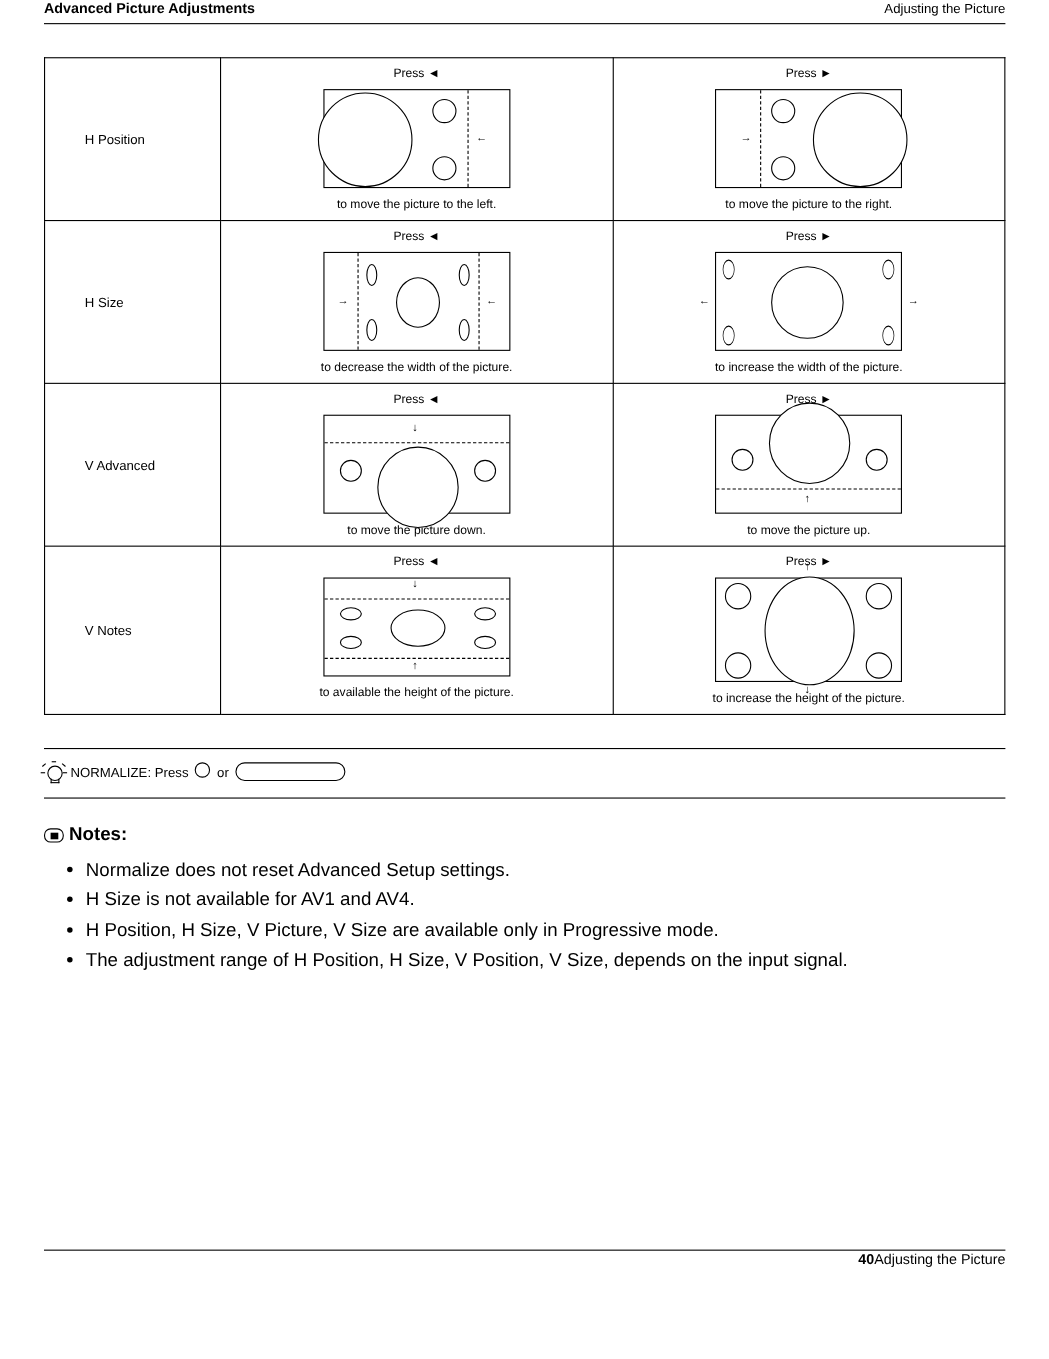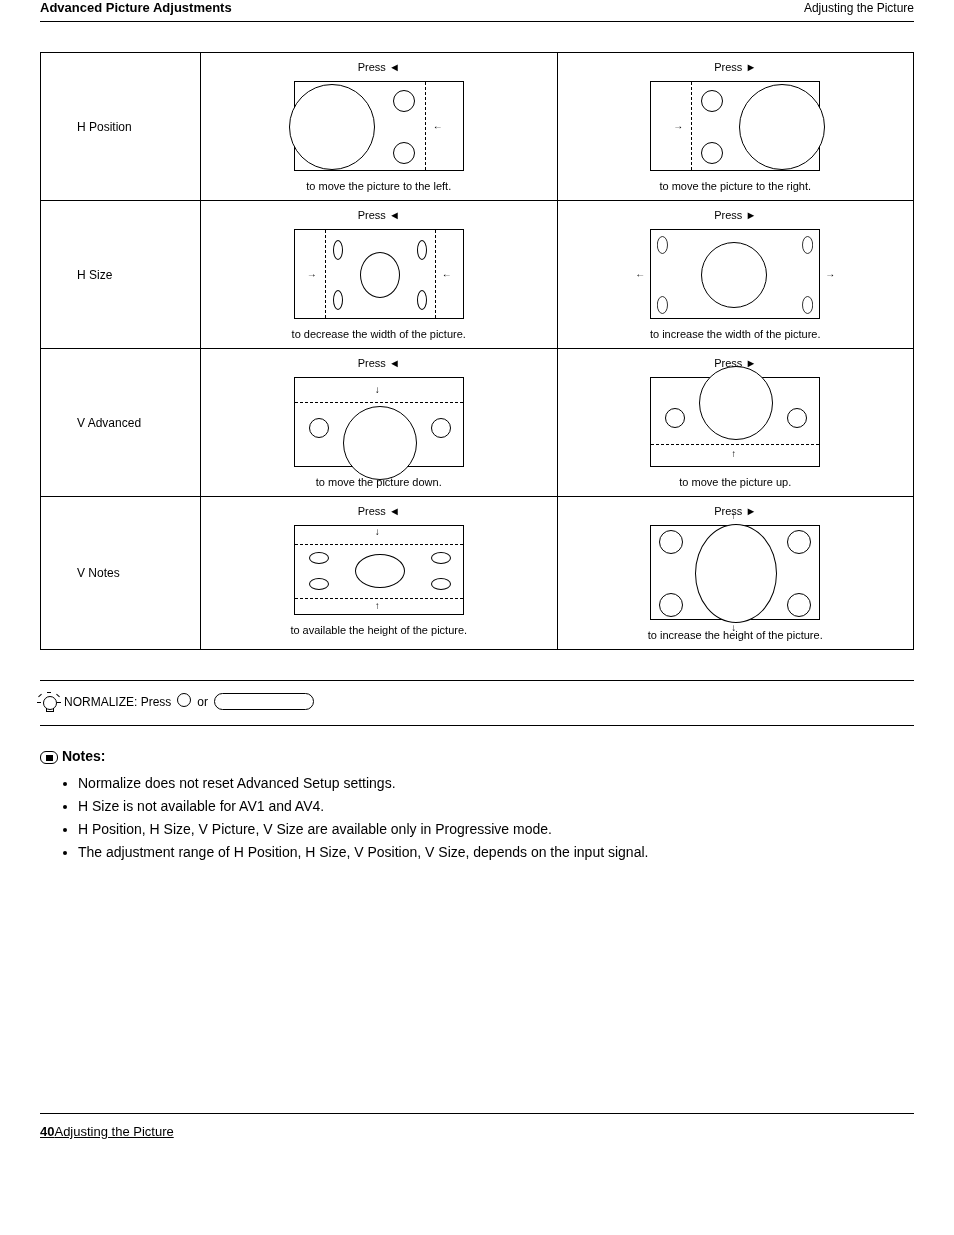--- a/index.html
+++ b/index.html
@@ -41,30 +41,30 @@
   .ray.r1{ left:-2px; top:2px; transform:rotate(-40deg);}
   .ray.r2{ left:7px; top:-1px;}
   .ray.r3{ left:16px; top:2px; transform:rotate(40deg);}
   .ray.r4{ left:-3px; top:9px;}
   .ray.r5{ left:17px; top:9px;}
 
   .ocircle { display:inline-block; width:14px; height:14px; border:1px solid #000; border-radius:50%; vertical-align:middle;}
   .pill { display:inline-block; width:100px; height:17px; border:1px solid #000; border-radius: 10px; vertical-align:middle;}
   .or { font-size:12px; }
 
-  .notes { font-size: 14px; line-height: 1.5; }
+  .notes { font-size: 17px; line-height: 1.5; }
   .notes strong { font-weight: bold; }
   .noteicon {
     display:inline-block; width:18px; height:13px; border:1px solid #000; border-radius:6px; position:relative; vertical-align:middle;
   }
   .noteicon::after{ content:""; position:absolute; left:5px; top:3px; width:7px; height:6px; background:#000; }
   .notes ul { list-style: disc; margin-left: 38px; margin-top: 6px;}
   .notes li { margin-bottom: 2px; }
 
-  .footer { margin-top: 250px; border-top:1px solid #000; padding-top:10px; display:flex; justify-content: flex-start; font-size:13px;text-decoration:underline;}
+  .footer { margin-top: 250px; border-top:1px solid #000; display:flex; justify-content: flex-end; font-size:13px;}
   .footer .pg { font-weight: bold; }
 </style>
 </head>
 <body>
 
 <div class="header">
   <span class="left">Advanced Picture Adjustments</span>
   <span class="right">Adjusting the Picture</span>
 </div>
 

